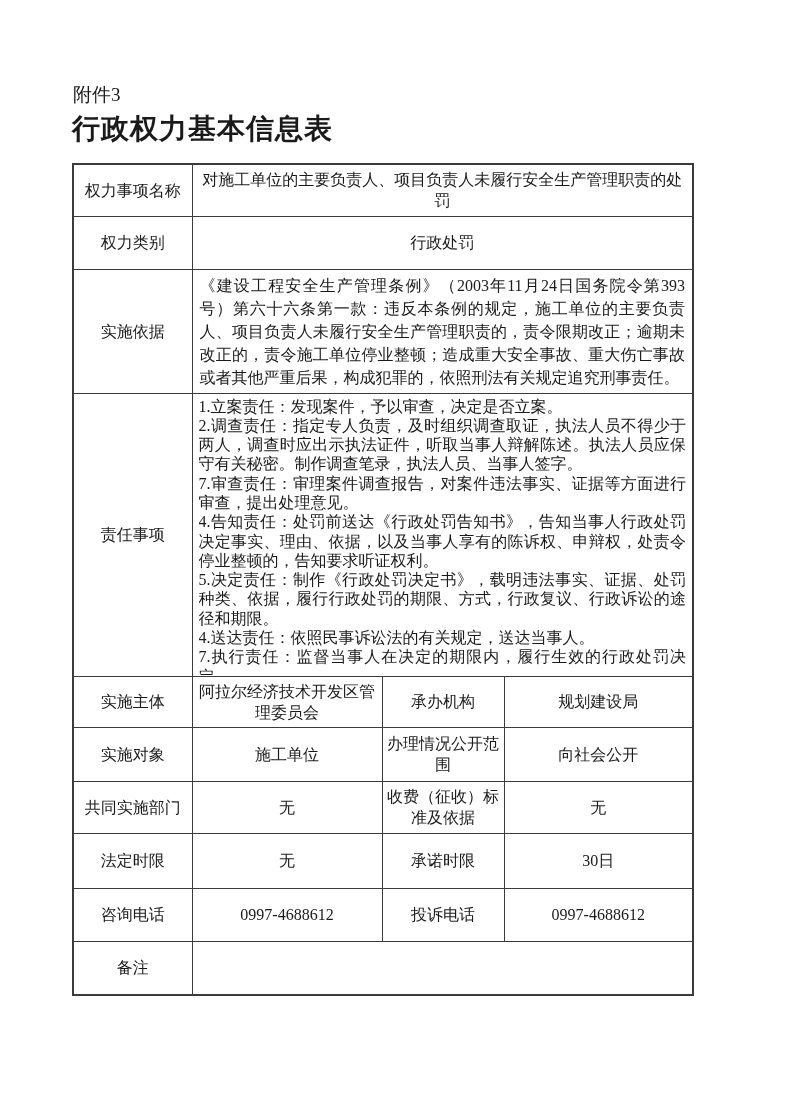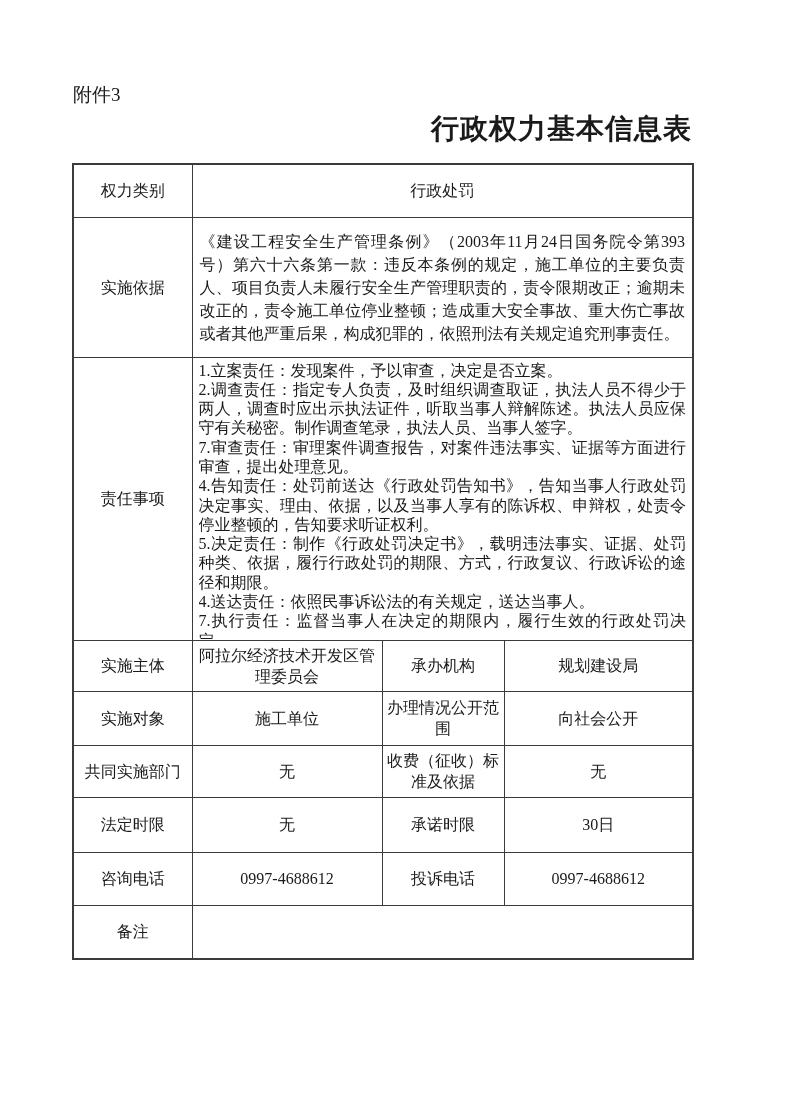--- a/index.html
+++ b/index.html
@@ -10,38 +10,38 @@
     font-family: "Liberation Serif", "DejaVu Serif", serif;
     color: #1a1a1a;
     overflow: hidden;
   }
   .attachment {
     position: absolute; left: 73px; top: 84px;
     font-size: 19px; line-height: 22px;
   }
   .doc-title {
     position: absolute; left: 72px; top: 110px; width: 620px;
-    text-align: right; font-size: 28px; font-weight: bold;
+    text-align: left; font-size: 28px; font-weight: bold;
     letter-spacing: 1px; line-height: 38px;
   }
   table.info-table {
     position: absolute; left: 72px; top: 163px; width: 620px;
     border-collapse: collapse; table-layout: fixed;
     border: 2.5px solid #3b3b3b;
   }
   td {
     border: 1.6px solid #3b3b3b;
     font-size: 16px; line-height: 21px;
     text-align: center; vertical-align: middle;
     padding: 2px; overflow: hidden;
   }
   td.lbl { padding: 2px 3px; }
   td.para {
     text-align: justify; text-justify: inter-ideograph;
-    padding: 12px 7px; line-height: 23px; margin-top: 20px;
+    padding: 4px 7px; line-height: 23px; margin-top: 20px;
   }
   td.duties-cell {
     vertical-align: top; text-align: justify; text-justify: inter-ideograph;
     padding: 3px 6px 0 6px;
   }
   .duty-clip { height: 278px; overflow: hidden; line-height: 19.3px; }
   .duty-clip p { margin: 0; }
   tr.r1  { height: 52px; }
   tr.r2  { height: 53px; }
   tr.r3  { height: 122px; }
@@ -62,20 +62,24 @@
 
 <table class="info-table">
   <colgroup>
     <col style="width:119px">
       <col style="width:190px">
       <col style="width:122px">
       <col style="width:189px">
   </colgroup>
 
   <tbody>
+      <tr class="r1">
+    <td class="lbl">权力事项名称</td>
+    <td colspan="3">对施工单位的主要负责人、项目负责人未履行安全生产管理职责的处罚</td>
+  </tr>
 
   <tr class="r2">
     <td class="lbl">权力类别</td>
     <td colspan="3">行政处罚</td>
   </tr>
 
   <tr class="r3">
     <td class="lbl">实施依据</td>
     <td colspan="3" class="para">《建设工程安全生产管理条例》（2003年11月24日国务院令第393号）第六十六条第一款：违反本条例的规定，施工单位的主要负责人、项目负责人未履行安全生产管理职责的，责令限期改正；逾期未改正的，责令施工单位停业整顿；造成重大安全事故、重大伤亡事故或者其他严重后果，构成犯罪的，依照刑法有关规定追究刑事责任。</td>
   </tr>

